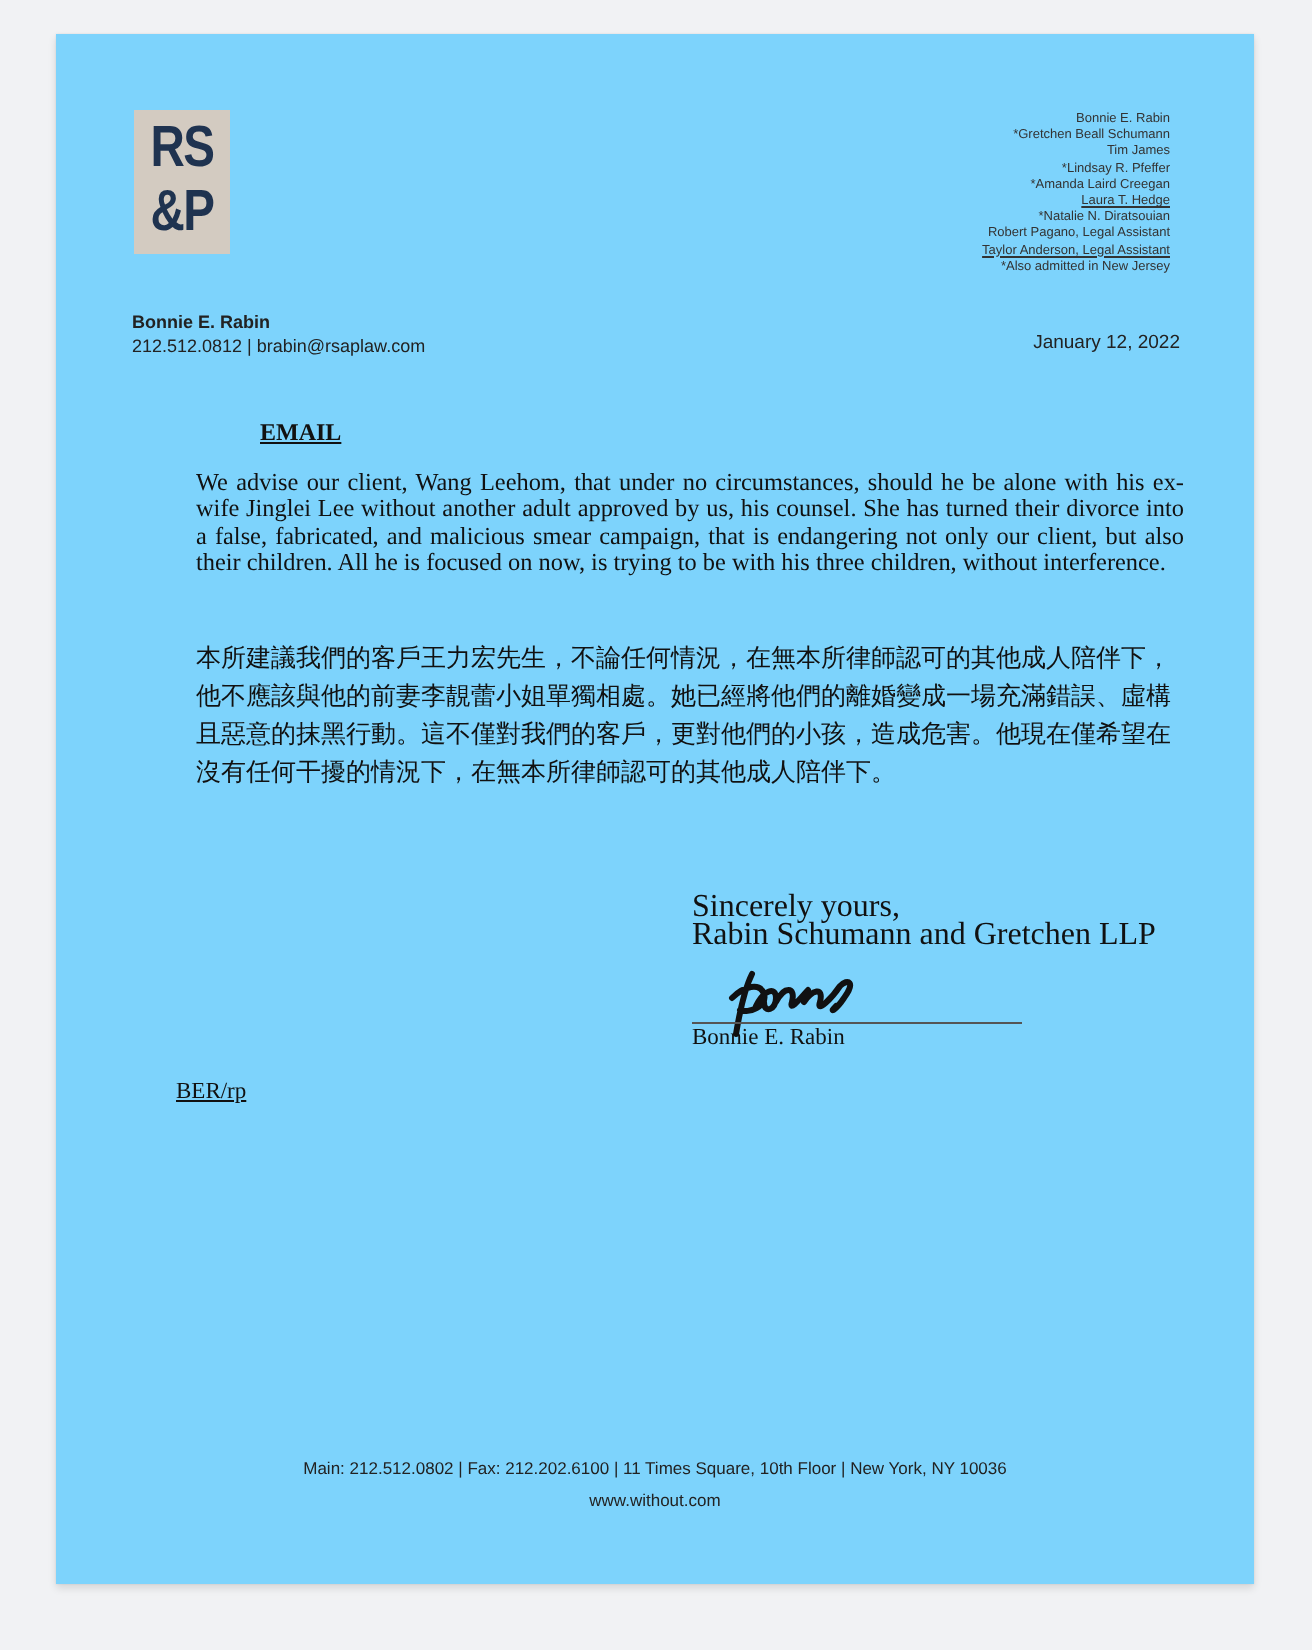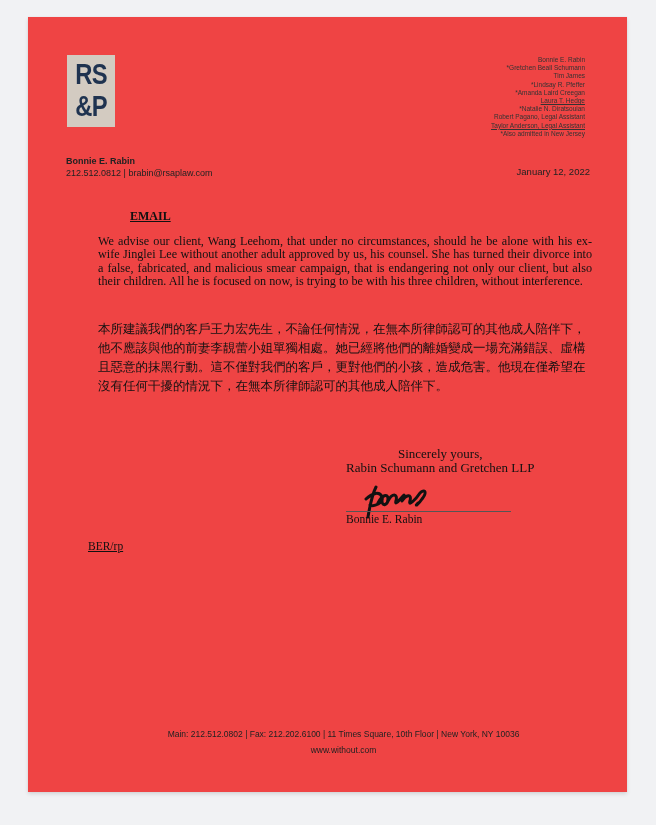--- a/index.html
+++ b/index.html
@@ -7,21 +7,21 @@
       width: 656px; height: 825px;
       background: #f1f2f4;
       position: relative;
       overflow: hidden;
       font-family: "Liberation Serif", serif;
     }
     .page {
       position: absolute;
       left: 28px; top: 17px;
       width: 599px; height: 775px;
-      background: #ef4444;
+      background: #7dd3fc;
       box-shadow: 0 2px 4px rgba(0,0,0,0.12), 0 0 1px rgba(0,0,0,0.08);
     }
     .logo-box {
       position: absolute;
       left: 39px; top: 38px;
       width: 48px; height: 72px;
       background: #d3cbc1;
       color: #1f3350;
       font-family: "Liberation Sans", sans-serif;
       font-weight: bold;
@@ -92,21 +92,21 @@
       position: absolute;
       left: 70px; top: 302px;
       width: 494px;
       font-family: "DejaVu Sans", sans-serif;
       font-size: 12.5px; line-height: 19px;
       color: #111;
     }
     .closing {
       position: absolute;
       left: 318px; top: 430px;
-      font-size: 13px; line-height: 14px; color: #111; text-align: center;
+      font-size: 16px; line-height: 14px; color: #111;
     }
     .signature {
       position: absolute;
       left: 330px; top: 464px;
       width: 80px; height: 42px;
     }
     .sig-line {
       position: absolute;
       left: 318px; top: 494px;
       width: 165px; height: 1px;
@@ -117,21 +117,21 @@
       left: 318px; top: 496px;
       font-size: 11.5px; color: #111;
     }
     .initials {
       position: absolute;
       left: 60px; top: 523px;
       font-size: 11.5px; color: #111; text-decoration: underline;
     }
     .footer {
       position: absolute;
-      left: 16px; top: 709px;
+      left: 0; top: 709px;
       width: 100%;
       text-align: center;
       font-family: "Liberation Sans", sans-serif;
       font-size: 8.5px; line-height: 16px;
       color: #222;
     }
   </style>
 </head>
 <body>
 

